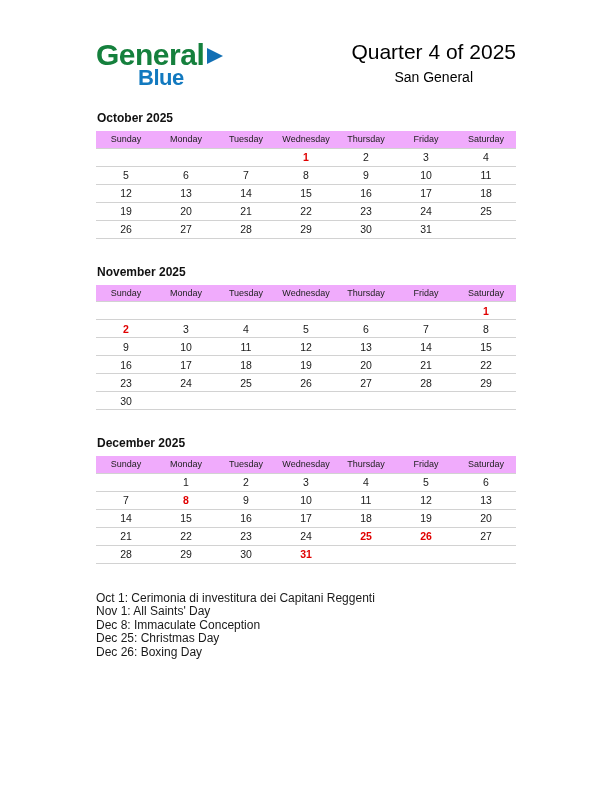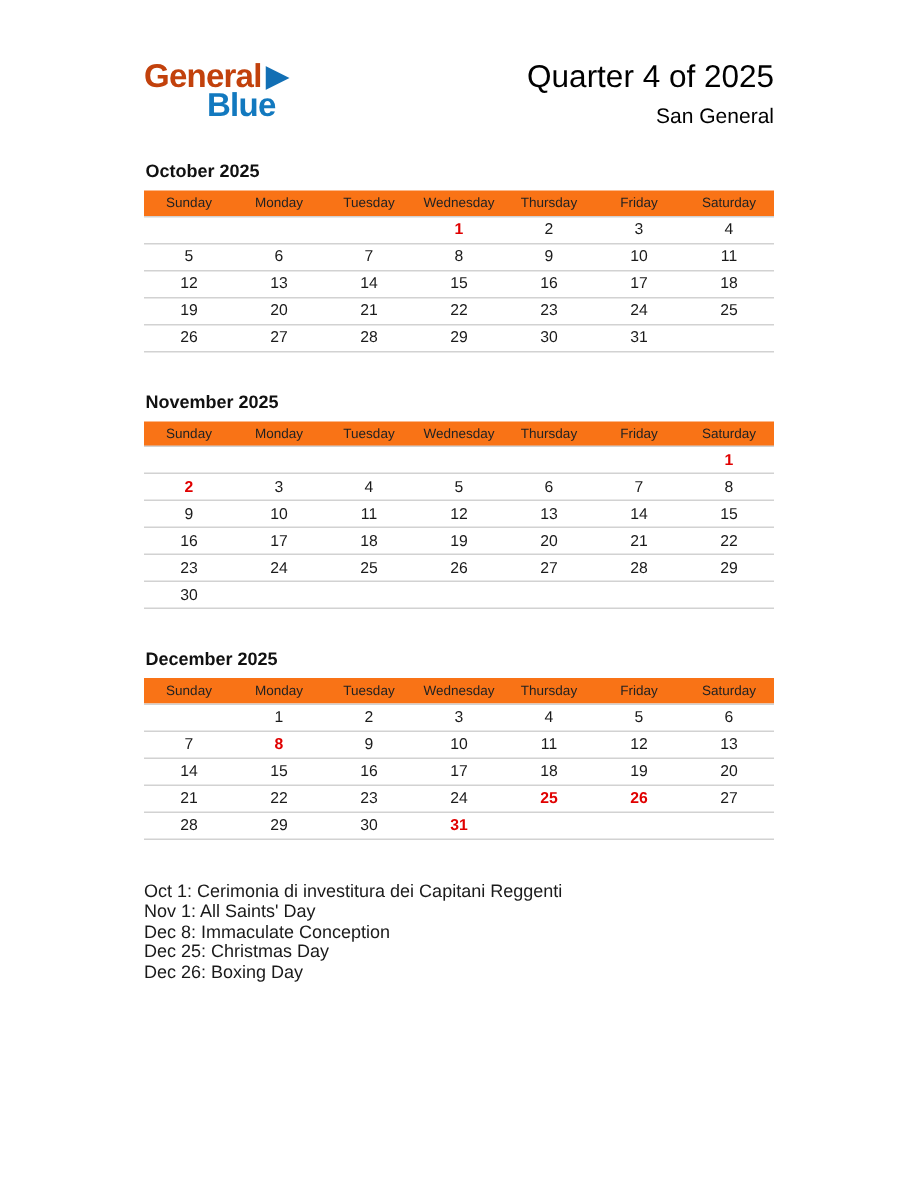--- a/index.html
+++ b/index.html
@@ -11,41 +11,41 @@
     position: relative;
     overflow: hidden;
   }
   .page { width: 612px; height: 792px; padding: 40px 96px 0 96px; }
 
   
   .top { display: flex; justify-content: space-between; align-items: flex-start; }
   .logo { line-height: 1; }
   .logo-line1 { display: flex; align-items: center; }
   .logo-general {
-    font-size: 22px; font-weight: 600; letter-spacing: -0.5px;
-    color: #c2410c;
+    font-size: 30px; font-weight: 600; letter-spacing: -0.5px;
+    color: #15803d;
   }
   .logo-triangle { margin-left: 3px; margin-top: 1px; }
   .logo-triangle svg { display: block; }
   .logo-blue {
     font-size: 22px; font-weight: 600; letter-spacing: -0.5px;
     color: var(--logo-blue, #1279bf);
     margin-left: 42px; margin-top: -3px;
   }
-  .titleblock { text-align: right; }
+  .titleblock { text-align: center; }
   .page-title { font-size: 21px; color: #000000; font-weight: 400; }
   .page-subtitle { font-size: 14px; color: #000000; margin-top: 5px; }
 
   
   #months { margin-top: 22px; }
   .month { margin-bottom: 26px; }
   .month-title { font-size: 12px; font-weight: bold; color: #111; margin: 0 0 6px 1px; }
   table.grid { width: 100%; border-collapse: collapse; table-layout: fixed; }
   table.grid th {
-    background: #f97316;
+    background: #f0abfc;
     font-size: 9px; font-weight: 400; color: #222;
     height: 17px; text-align: center; vertical-align: middle;
     border-bottom: 1px solid #d2d2d2;
   }
   table.grid td {
     font-size: 10.5px; color: #1a1a1a;
     height: 18px; text-align: center; vertical-align: middle;
     border-bottom: 1px solid #d2d2d2;
   }
   table.grid td.holiday { color: var(--holiday-red, #e00000); font-weight: bold; }

